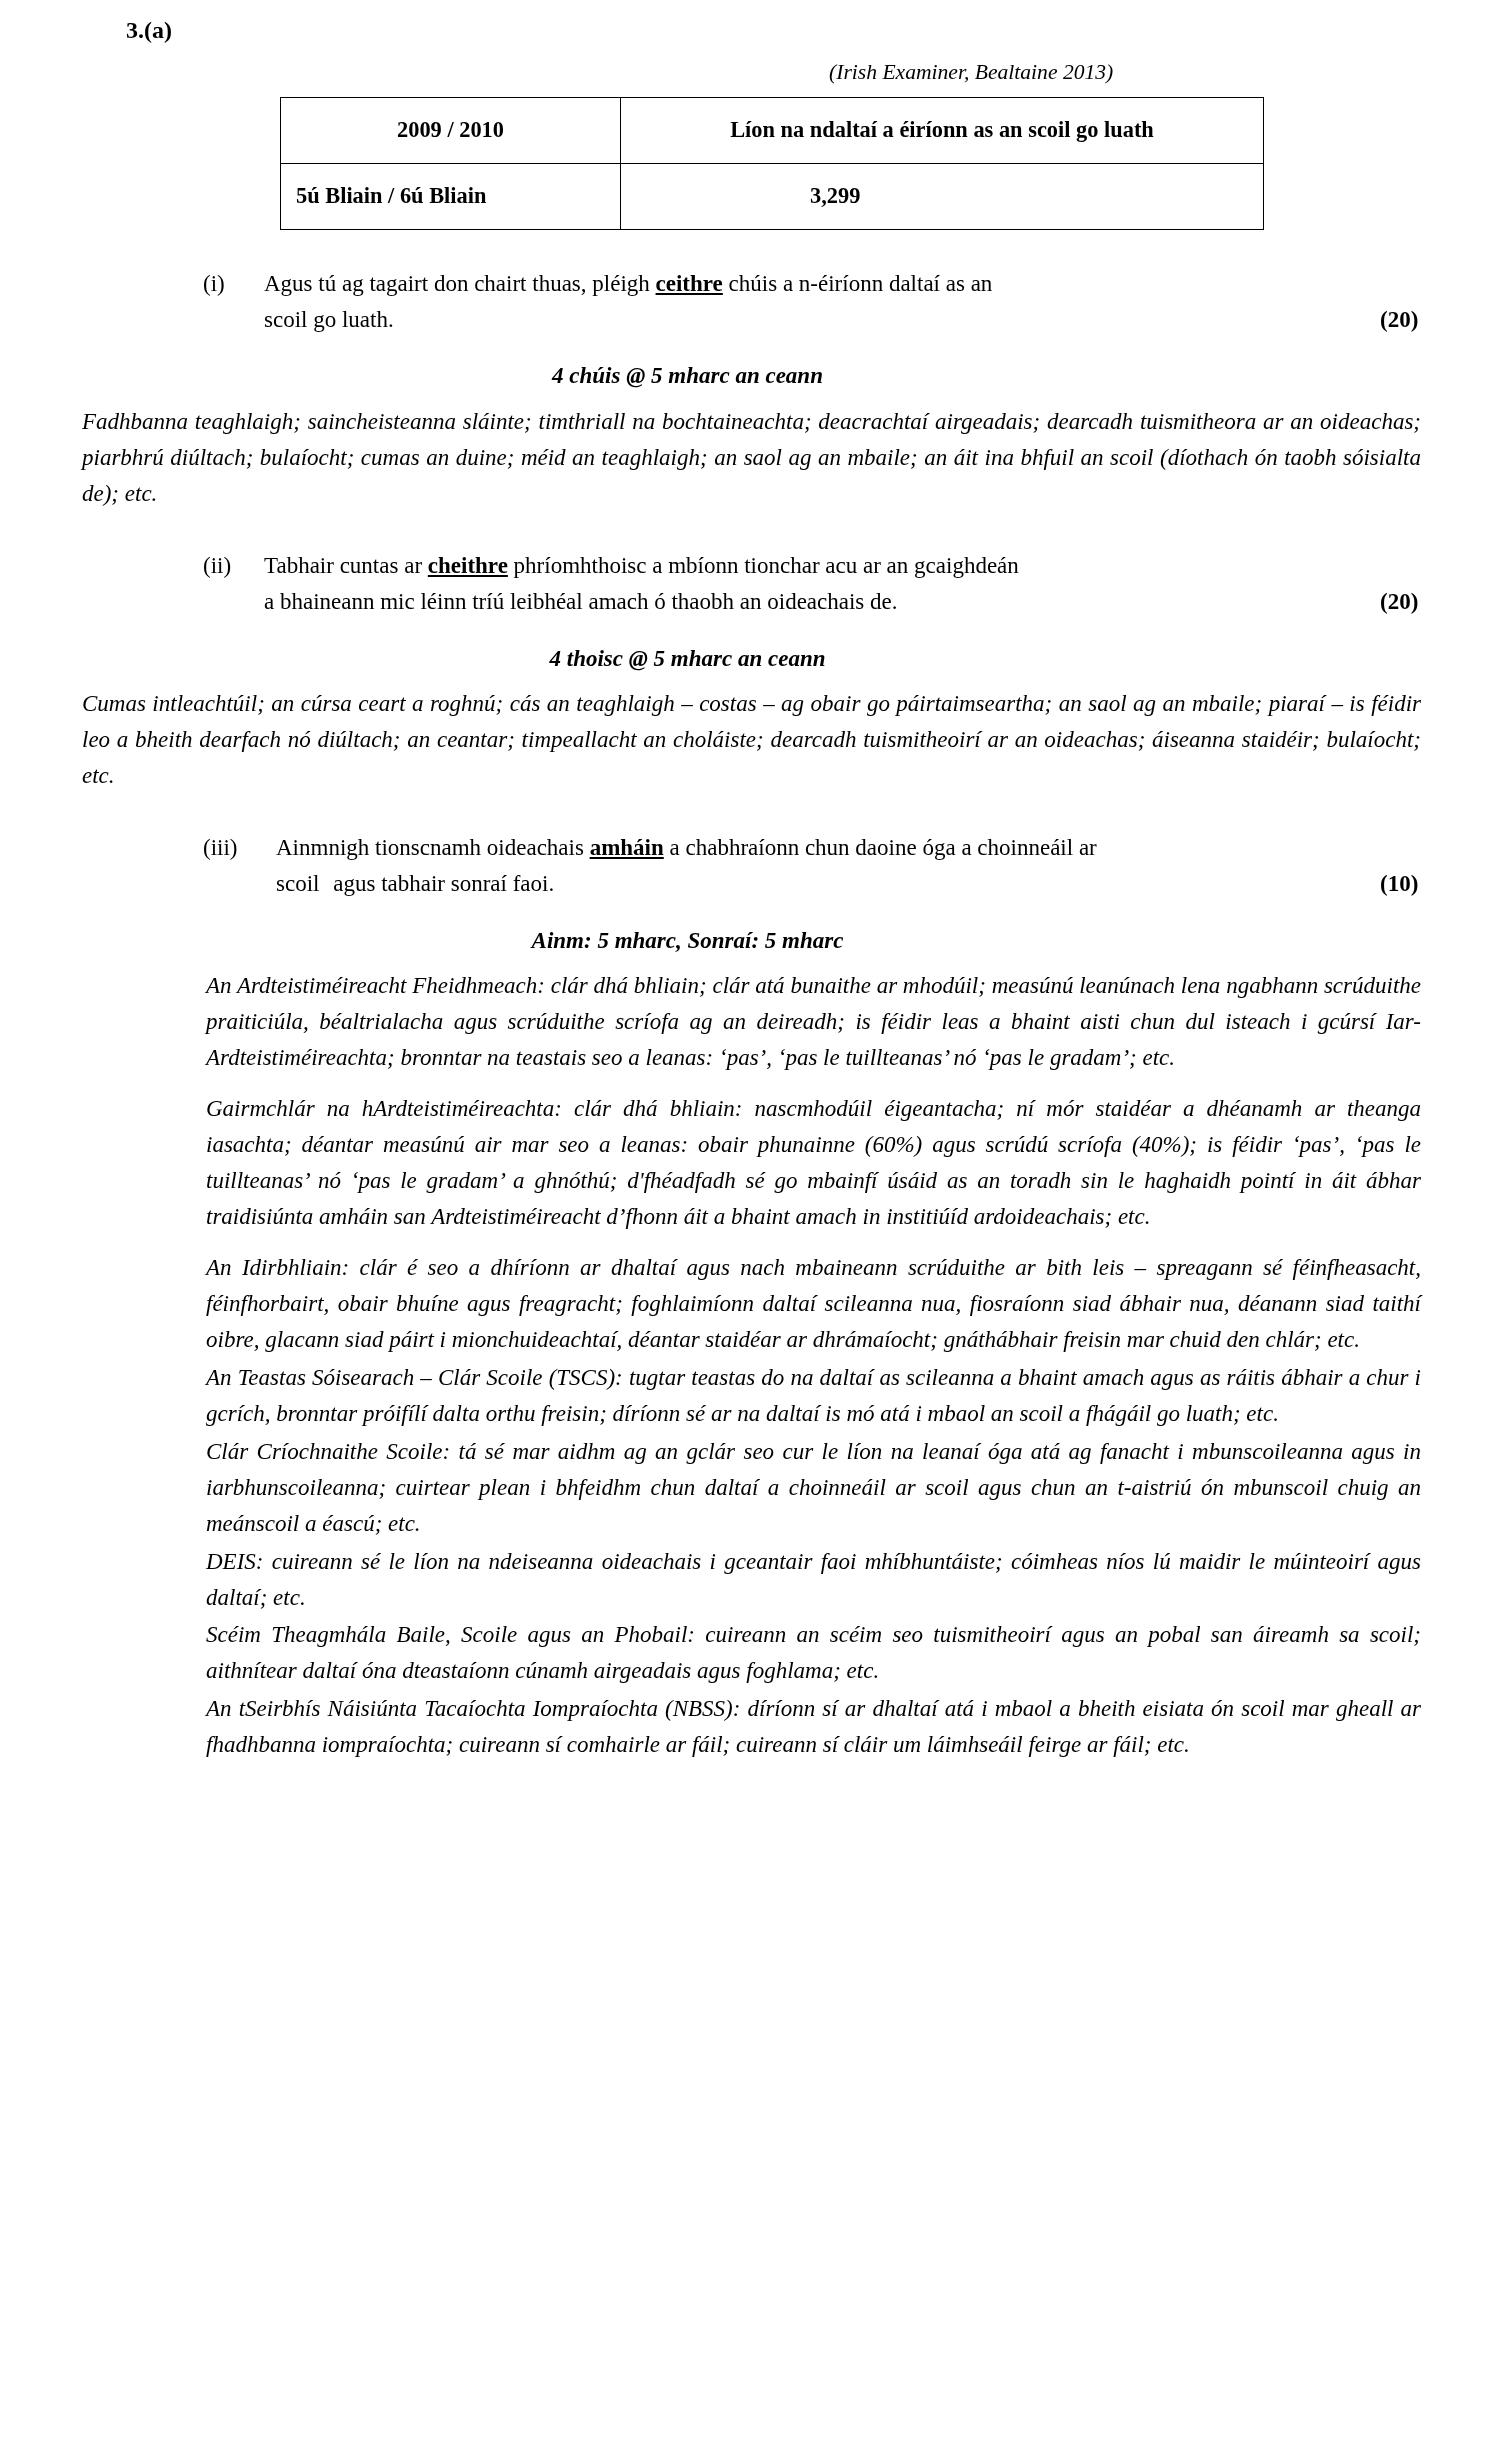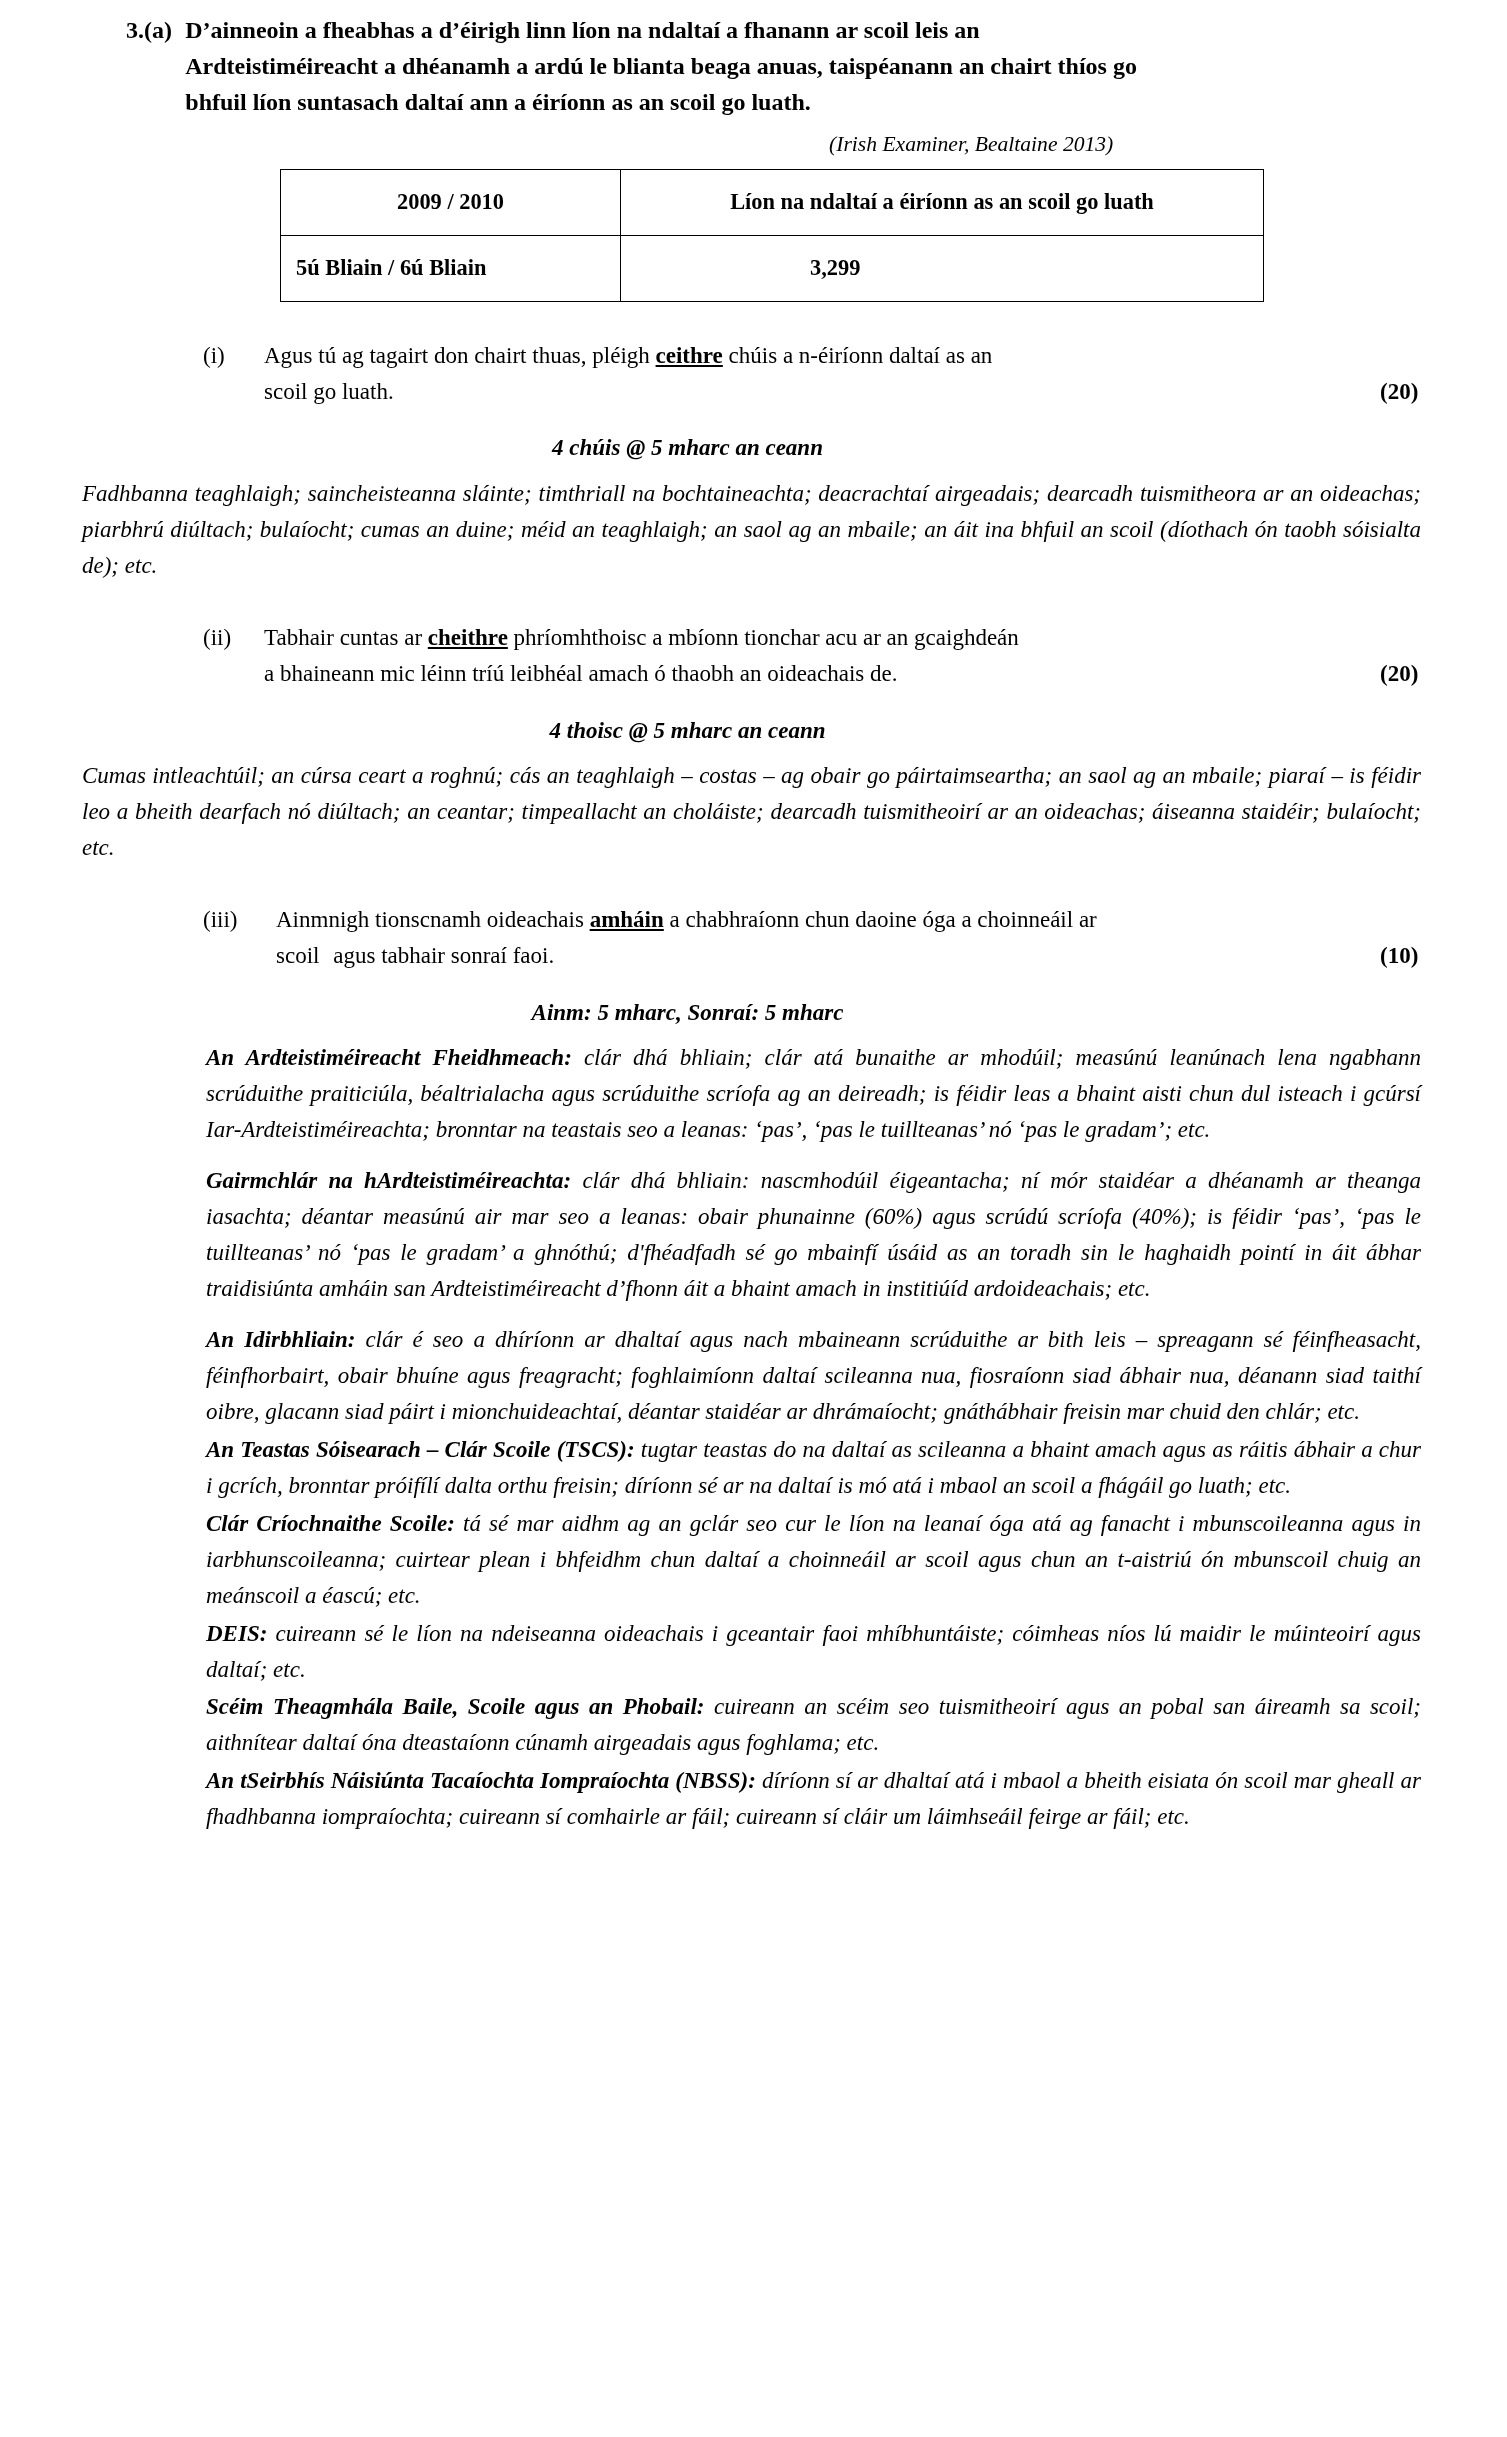--- a/index.html
+++ b/index.html
@@ -143,30 +143,29 @@
     padding: 0 87px 0 206px;
   }
   .ans-block p {
     font-style: italic;
     font-size: 23px;
     line-height: 36px;
     text-align: justify;
     margin: 0 0 1.7px 0;
   }
   .ans-block p.gap { margin-bottom: 15px; }
-  .ans-block p b { font-weight: bold; font-style: italic; }
+  .ans-block p b { font-weight: normal; font-style: italic; }
 </style>
 </head>
 <body>
 
 <div class="page">
 
   <div class="stem">
     <span class="stem-num">3.(a)</span>
-    <span class="stem-body">D’ainneoin a fheabhas a d’éirigh linn líon na ndaltaí a fhanann ar scoil leis an Ardteistiméireacht a dhéanamh a ardú le blianta beaga anuas, taispéanann an chairt thíos go bhfuil líon suntasach daltaí ann a éiríonn as an scoil go luath.</span>
   </div>
   <div class="source">(Irish Examiner, Bealtaine 2013)</div>
 
   <div class="table-wrap">
     <table class="data-table">
       <tbody>
         <tr class="header-row">
           <td class="col-label">2009 / 2010</td>
           <td class="col-value">Líon na ndaltaí a éiríonn as an scoil go luath</td>
         </tr>

